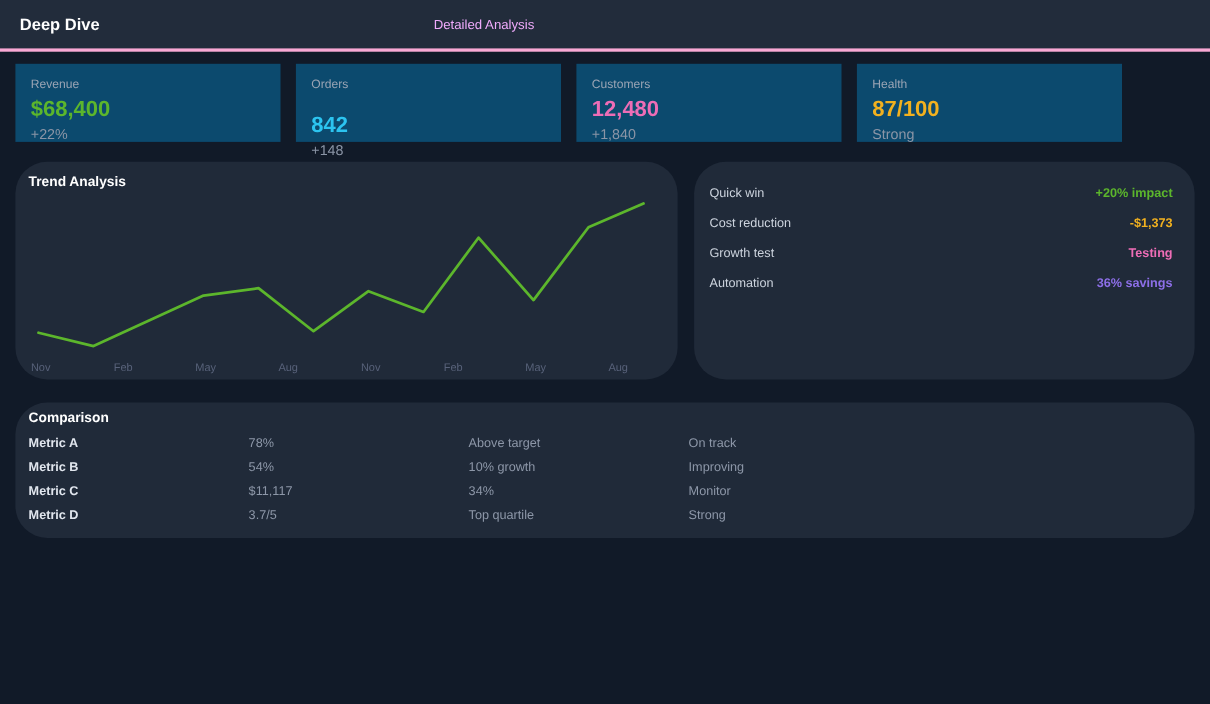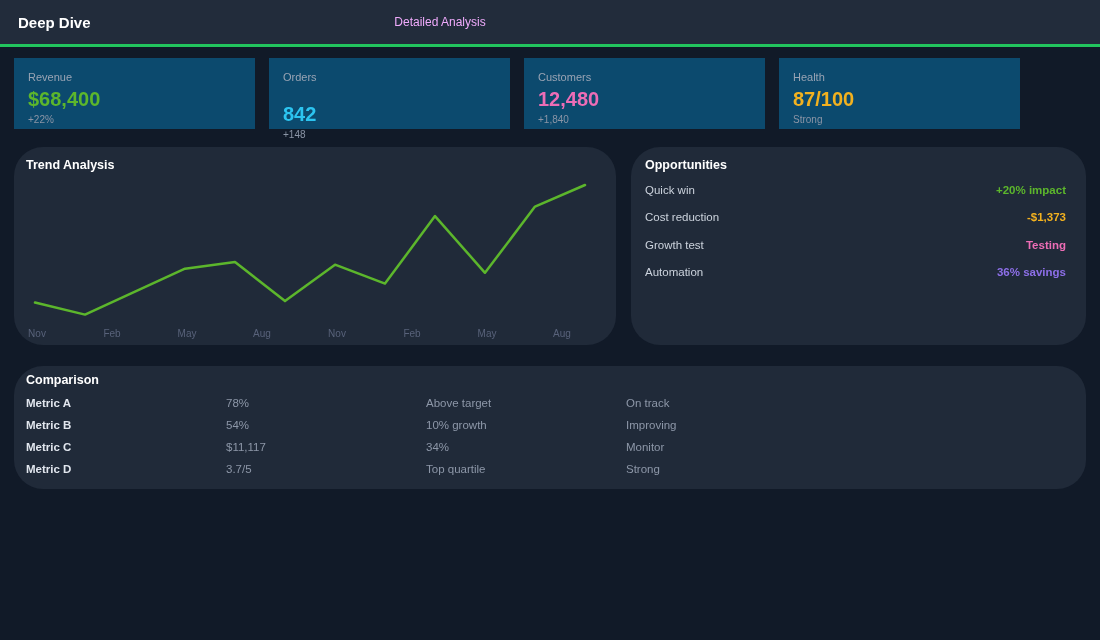--- a/index.html
+++ b/index.html
@@ -5,39 +5,39 @@
   * { margin: 0; padding: 0; box-sizing: border-box; }
   html, body {
     width: 1100px; height: 640px;
     background: #111a28;
     font-family: "Liberation Sans", "DejaVu Sans", sans-serif;
     overflow: hidden;
   }
   .app-header {
     height: 47px;
     background: #222c3b;
-    border-bottom: 3px solid #22c55e;
+    border-bottom: 3px solid #f9a8d4;
     display: flex; align-items: center;
     position: relative;
   }
   .page-title { margin-left: 18px; font-size: 15px; font-weight: bold; color: #ffffff; }
   .header-subtitle {
     position: absolute; left: 40%; transform: translateX(-50%);
     font-size: 12px; color: #f0abfc;
   }
   .content { padding: 11px 14px; }
   .cards-row { display: flex; gap: 14px; }
   .stat-card {
     width: 241px; height: 71px;
     background: #0c4a6e;
     padding: 10px 14px;
   }
   .card-label { font-size: 11px; color: #9aa4b4; margin-top: 3px; }
   .card-value { font-size: 20px; font-weight: bold; line-height: 23px; margin-top: 5px; }
-  .card-delta { font-size: 10px; color: #8b95a6; margin-top: 3px; }
+  .card-delta { font-size: 13px; color: #8b95a6; margin-top: 3px; }
 
   .middle-row { display: flex; gap: 15px; margin-top: 18px; }
   .panel { background: #202a39; border-radius: 29px; }
   .panel-title { font-size: 12.5px; font-weight: bold; color: #ffffff; }
 
   .trend-panel { width: 602px; height: 198px; position: relative; }
   .trend-panel .panel-title { position: absolute; top: 11px; left: 12px; }
   .trend-chart-svg { position: absolute; top: 0; left: 0; width: 602px; height: 198px; }
 
   .opps-panel { width: 455px; height: 198px; padding: 11px 20px 0 14px; }
@@ -103,21 +103,20 @@
           <text x="173" y="190" text-anchor="middle" font-size="10" fill="#58627a">May</text>
           <text x="248" y="190" text-anchor="middle" font-size="10" fill="#58627a">Aug</text>
           <text x="323" y="190" text-anchor="middle" font-size="10" fill="#58627a">Nov</text>
           <text x="398" y="190" text-anchor="middle" font-size="10" fill="#58627a">Feb</text>
           <text x="473" y="190" text-anchor="middle" font-size="10" fill="#58627a">May</text>
           <text x="548" y="190" text-anchor="middle" font-size="10" fill="#58627a">Aug</text>
         </svg>
     </div>
 
     <div class="panel opps-panel">
-      <div class="panel-title">Opportunities</div>
       <div class="opps-items">
         <div class="opp-row">
           <span class="opp-label">Quick win</span>
           <span class="opp-value" style="color: rgb(92, 182, 44);">+20% impact</span>
         </div>
         <div class="opp-row">
           <span class="opp-label">Cost reduction</span>
           <span class="opp-value" style="color: rgb(242, 177, 31);">-$1,373</span>
         </div>
         <div class="opp-row">

